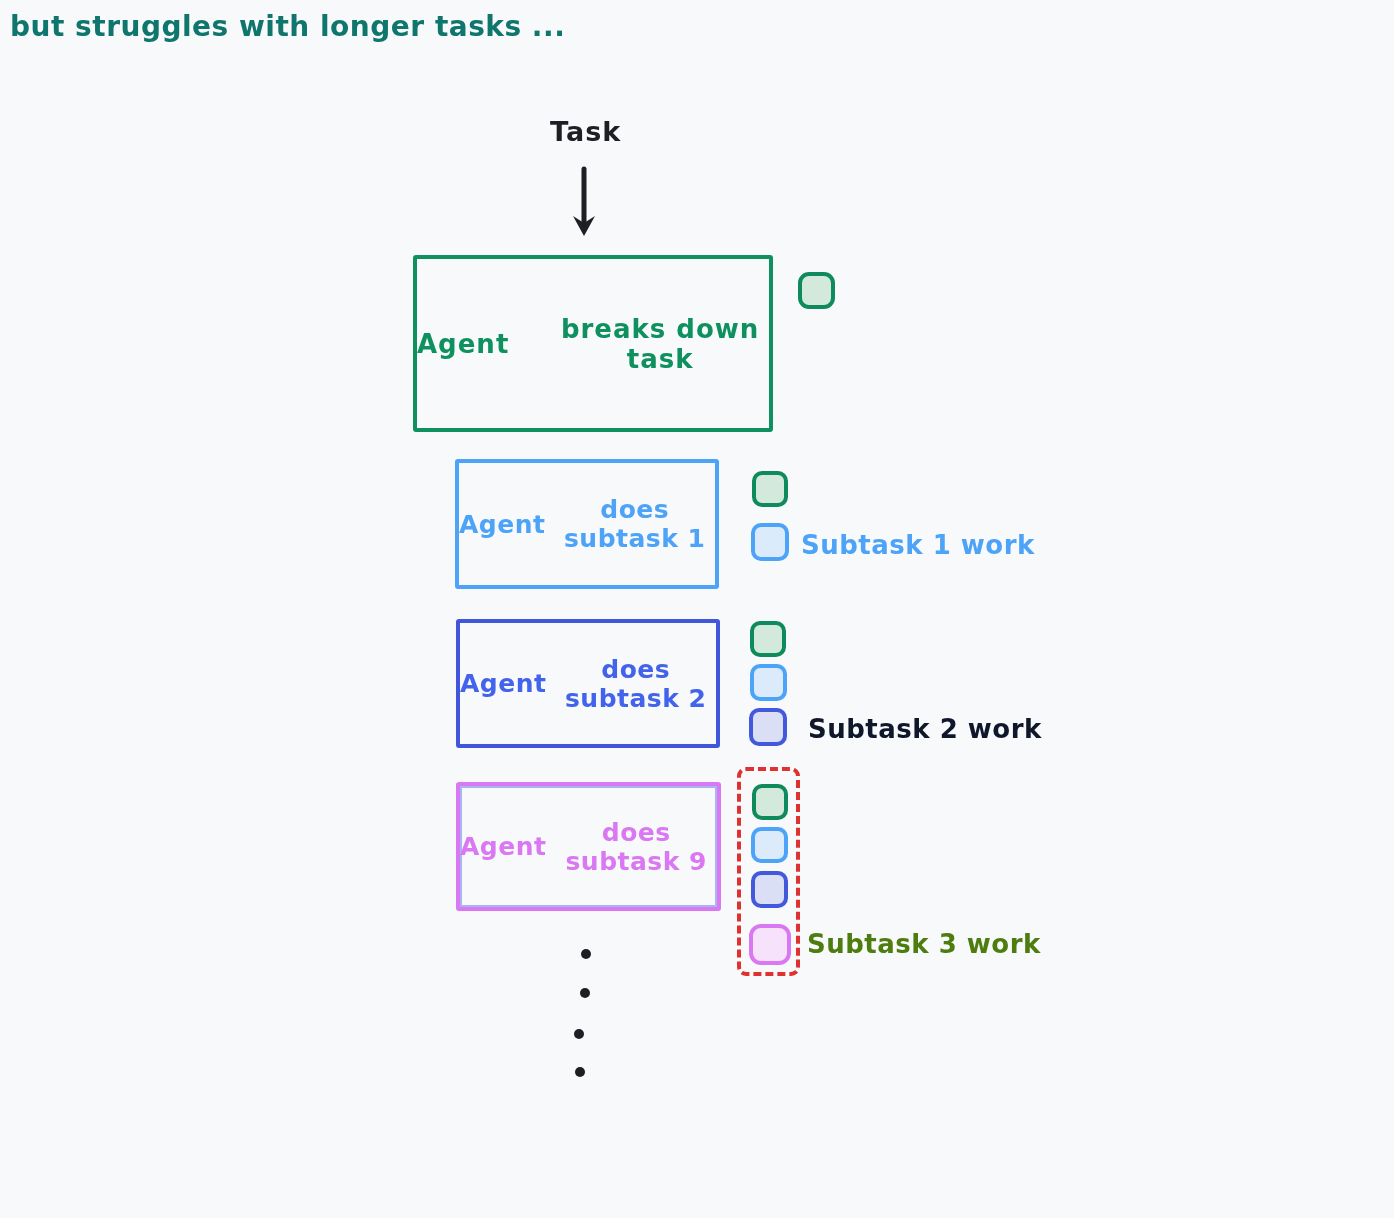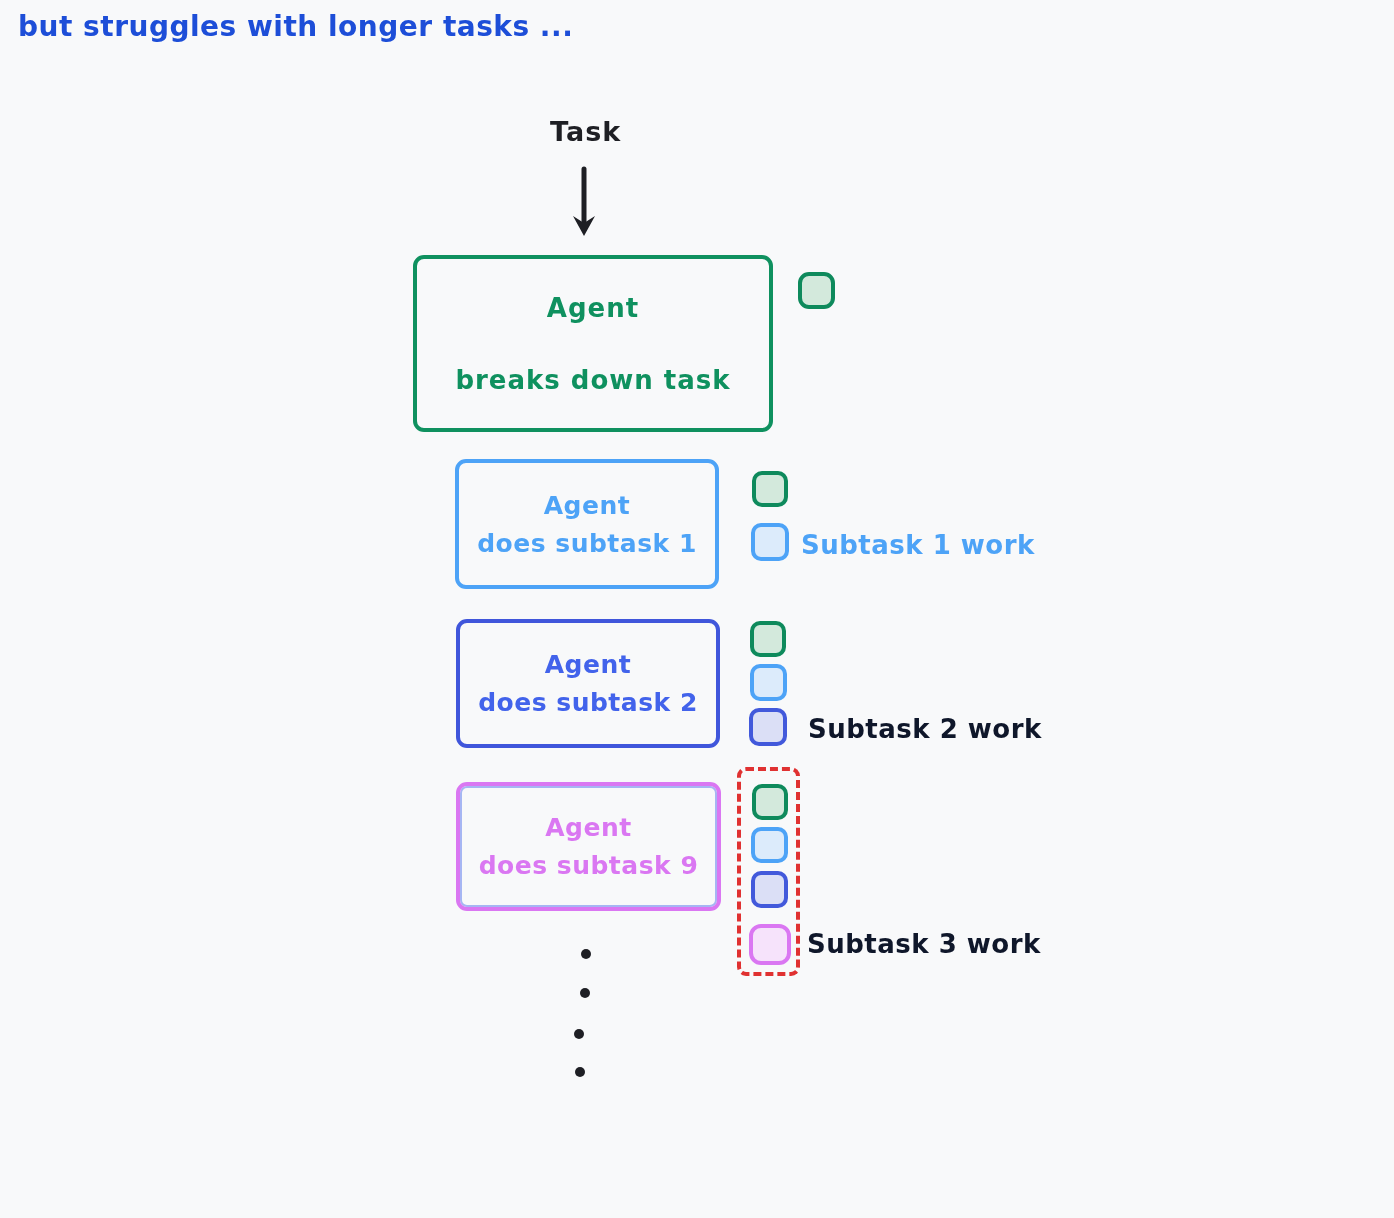--- a/index.html
+++ b/index.html
@@ -1,26 +1,26 @@
 <!DOCTYPE html>
 <html><head>
 <meta charset="utf-8">
 <style>
   html,body{margin:0;padding:0;background:#f8f9fa;}
   .canvas{
     position:relative;width:1394px;height:1218px;background:#f8f9fa;
     font-family:"DejaVu Sans",sans-serif;font-weight:bold;overflow:hidden;
   }
   .abs{position:absolute;}
-  .title{left:18px;top:10px;font-size:28px;color:#1d4ed8;letter-spacing:.5px;}
+  .title{left:10px;top:10px;font-size:28px;color:#0f766e;letter-spacing:.5px;}
   .task-label{left:550px;top:116px;font-size:27px;color:#1e1f24;letter-spacing:1px;}
   .task-arrow{left:568px;top:166px;}
 
   .box{
-    box-sizing:border-box;border-radius:11px;display:flex;flex-direction:column;
+    box-sizing:border-box;border-radius:3px;display:flex;flex-direction:row;
     align-items:center;justify-content:center;text-align:center;background:#f8f9fa;
   }
   .box-main{
     left:413px;top:255px;width:360px;height:177px;border:4px solid #0f915f;
     color:#0f915f;font-size:26px;gap:42px;letter-spacing:1px;
   }
   .box-s1{
     left:455px;top:459px;width:264px;height:130px;border:4px solid #4da3f7;
     color:#4da3f7;font-size:25px;gap:9px;letter-spacing:.5px;
   }
@@ -37,21 +37,21 @@
   .chip{box-sizing:border-box;border-radius:10px;}
   .chip-green {border:4.5px solid #0e8a5c;background:#d3e9dc;}
   .chip-sky   {border:4.5px solid #4da3f7;background:#dcebfb;}
   .chip-indigo{border:4.5px solid #4259db;background:#dbdff6;}
   .chip-violet{border:4.5px solid #da77f2;background:#f6e3fb;}
 
   .lbl{font-size:26px;letter-spacing:.5px;white-space:nowrap;}
   .lbl-green {color:#0f915f;}
   .lbl-sky   {color:#4da3f7;}
   .lbl-indigo{color:#0f172a;}
-  .lbl-violet{color:#0f172a;}
+  .lbl-violet{color:#4d7c0f;}
   .lbl-red   {color:#e03131;font-size:27px;}
 
   .dashed-box{
     left:737px;top:767px;width:63px;height:209px;box-sizing:border-box;
     border:4px dashed #e03131;border-radius:9px;
   }
   .dot{width:10px;height:10px;border-radius:50%;background:#1e1f24;}
 </style>
 </head>
 <body>

